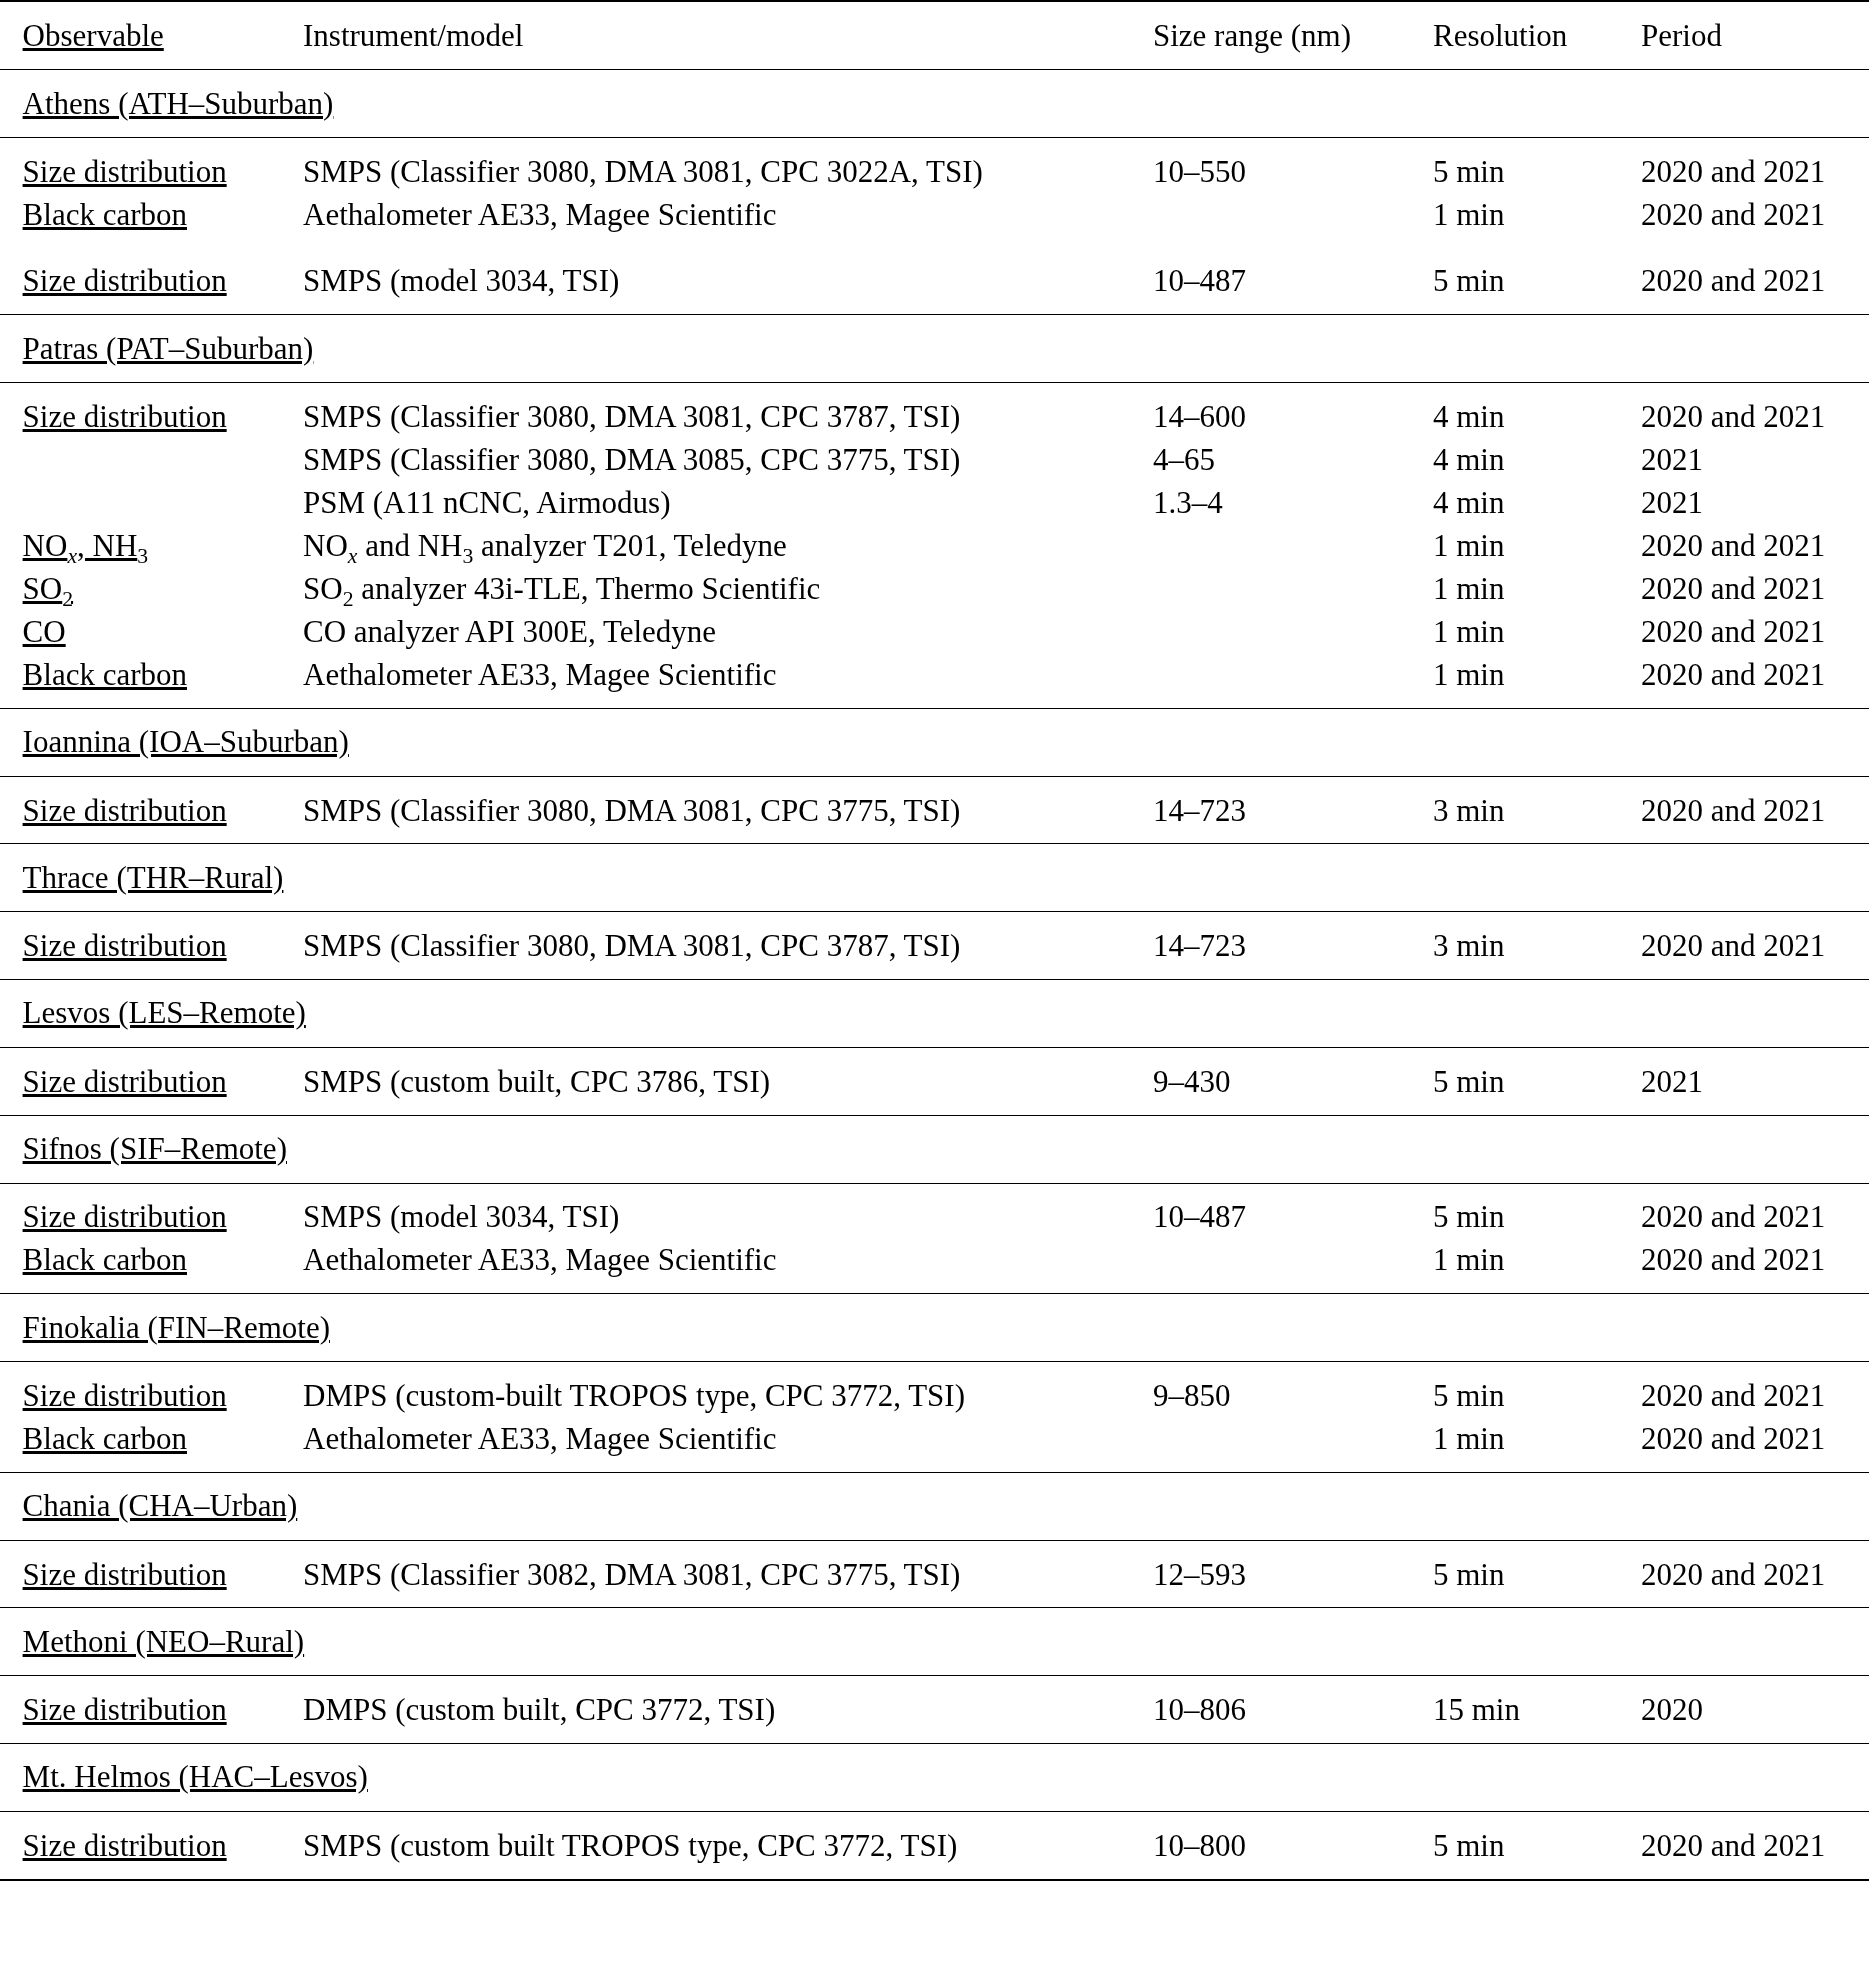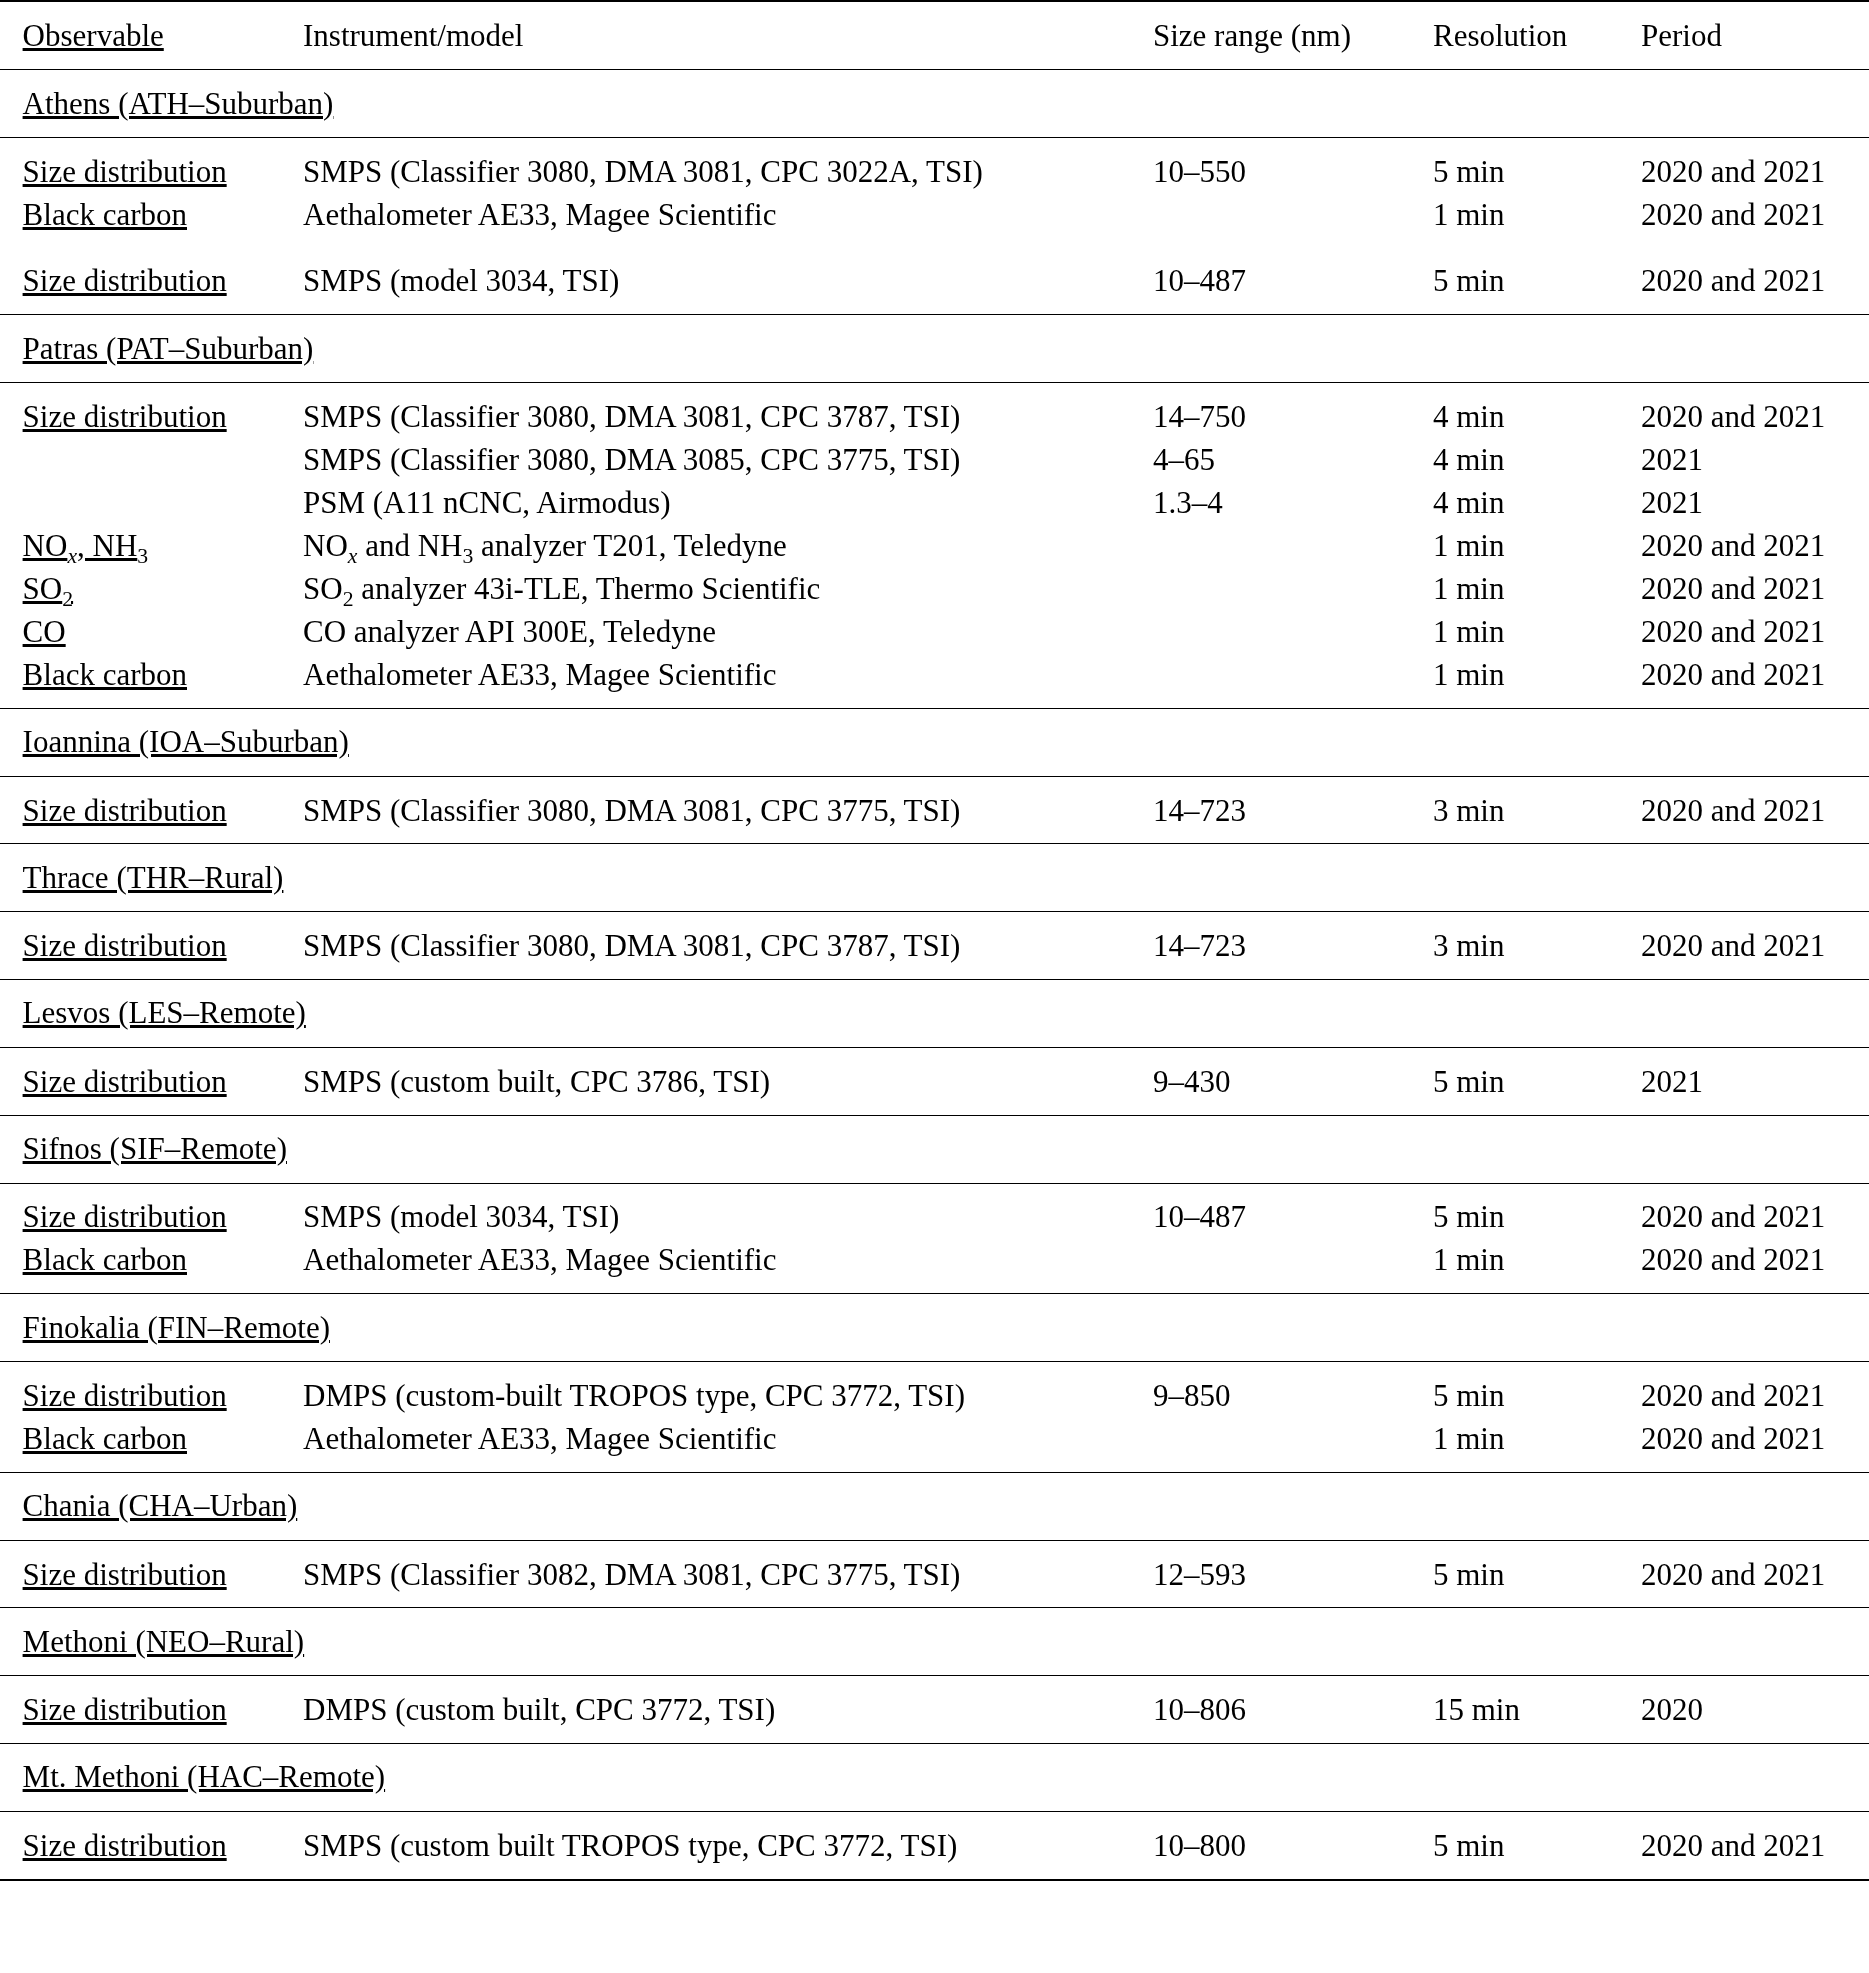--- a/index.html
+++ b/index.html
@@ -104,21 +104,21 @@
         <td>10–487</td>
         <td>5 min</td>
         <td>2020 and 2021</td>
       </tr>
       <tr class="section-row">
         <td colspan="5">Patras (PAT–Suburban)</td>
       </tr>
       <tr class="data-row first">
         <td>Size distribution</td>
         <td>SMPS (Classifier 3080, DMA 3081, CPC 3787, TSI)</td>
-        <td>14–750</td>
+        <td>14–600</td>
         <td>4 min</td>
         <td>2020 and 2021</td>
       </tr>
       <tr class="data-row">
         <td></td>
         <td>SMPS (Classifier 3080, DMA 3085, CPC 3775, TSI)</td>
         <td>4–65</td>
         <td>4 min</td>
         <td>2021</td>
       </tr>
@@ -235,21 +235,21 @@
         <td colspan="5">Methoni (NEO–Rural)</td>
       </tr>
       <tr class="data-row first last">
         <td>Size distribution</td>
         <td>DMPS (custom built, CPC 3772, TSI)</td>
         <td>10–806</td>
         <td>15 min</td>
         <td>2020</td>
       </tr>
       <tr class="section-row">
-        <td colspan="5">Mt. Methoni (HAC–Remote)</td>
+        <td colspan="5">Mt. Helmos (HAC–Lesvos)</td>
       </tr>
       <tr class="data-row first last">
         <td>Size distribution</td>
         <td>SMPS (custom built TROPOS type, CPC 3772, TSI)</td>
         <td>10–800</td>
         <td>5 min</td>
         <td>2020 and 2021</td>
       </tr>
     </tbody>
 </table>

